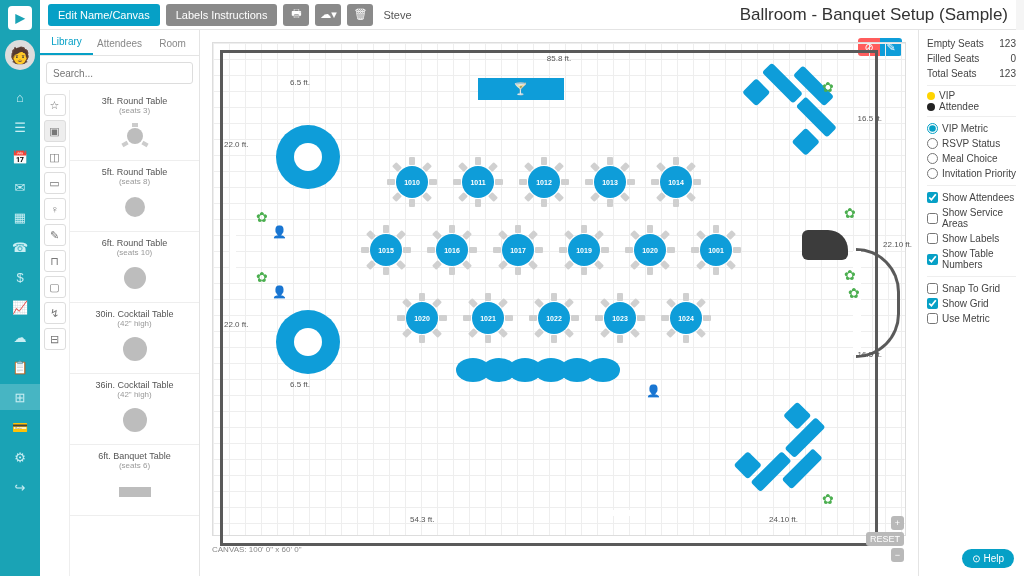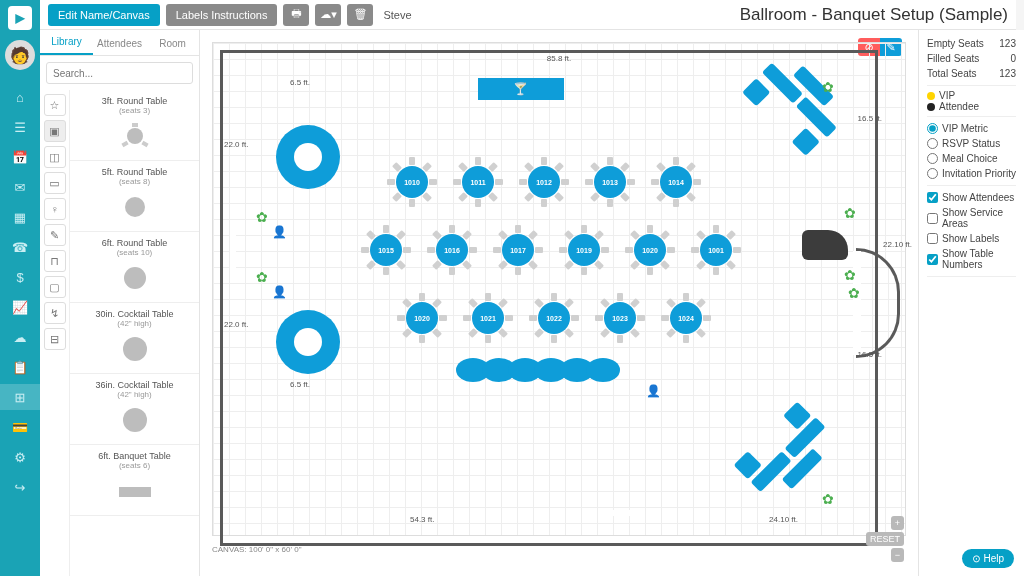--- a/index.html
+++ b/index.html
@@ -501,16 +501,30 @@
         <label>
           <input type="checkbox" style="">
           <span>Show Labels</span>
         </label>
         <label>
           <input type="checkbox" checked="" style="">
           <span>Show Table Numbers</span>
         </label>
       </div>
     <hr>
+    <div id="gridchecks">
+        <label>
+          <input type="checkbox" style="">
+          <span>Snap To Grid</span>
+        </label>
+        <label>
+          <input type="checkbox" checked="" style="">
+          <span>Show Grid</span>
+        </label>
+        <label>
+          <input type="checkbox" style="">
+          <span>Use Metric</span>
+        </label>
+      </div>
   </div>
 </div>
 
 <div class="help">⊙ Help</div>
 
 </body></html>

